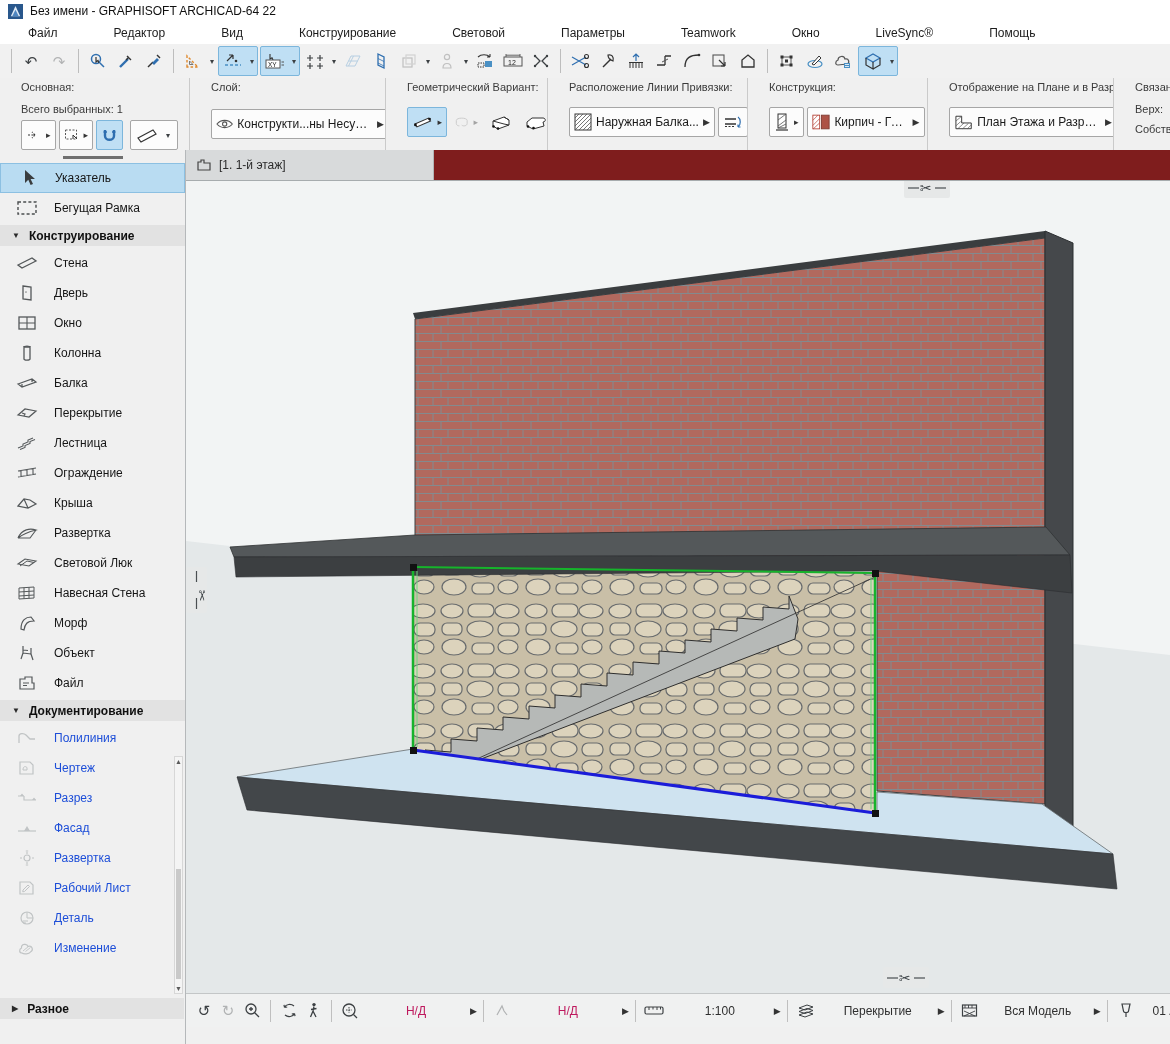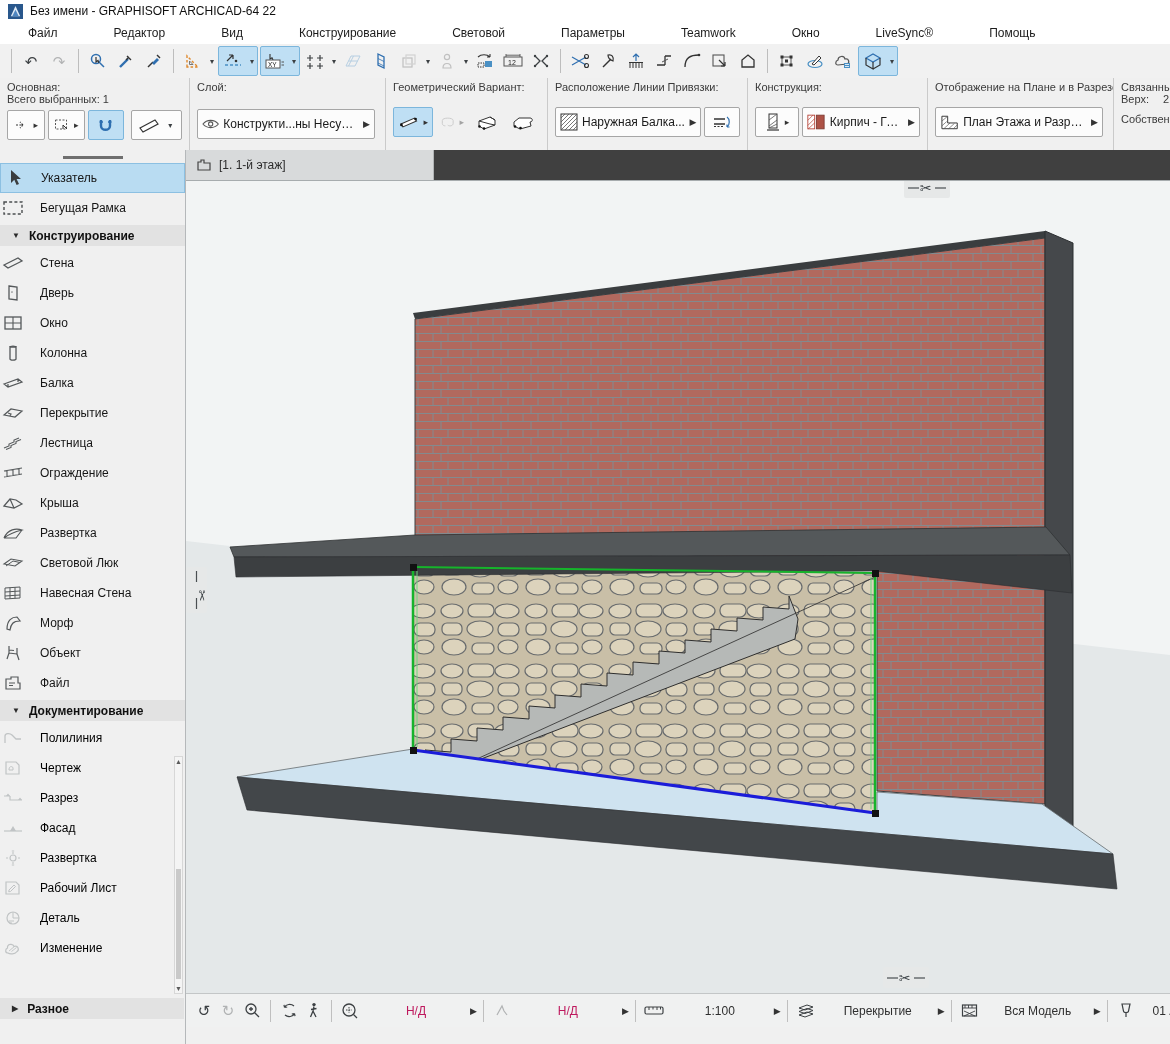--- a/index.html
+++ b/index.html
@@ -13,47 +13,47 @@
   
   .toolbar{position:absolute;top:44px;left:0;right:0;height:34px;background:#f1f1f1;border-bottom:1px solid #dadada;display:flex;align-items:center;padding-left:6px}
   .tsep{width:1px;height:24px;background:#bdbdbd;margin:0 5px;flex:none}
   .tbtn{height:26px;min-width:24px;padding:0 2px;display:flex;align-items:center;justify-content:center;color:#3c4043;flex:none;border-radius:2px}
   .tbtn.dis{opacity:.35}
   .darr{font-size:8px;color:#3c4043;padding:0 3px;flex:none}
   .hlgrp{display:flex;align-items:center;height:28px;background:#bfdff4;border:1px solid #7cb6dc;border-radius:2px;margin:0 1px;flex:none}
   .uch{font-size:15px;line-height:1}
   
   .inforow{position:absolute;top:78px;left:0;right:0;height:72px;background:#f0f0f0;border-bottom:1px solid #c2c2c2;display:flex}
-  .panel{position:relative;height:100%;border-right:1px solid #cacaca;padding:3px 7px 0;box-sizing:border-box;flex:none;overflow:hidden}
+  .panel{position:relative;height:100%;border-right:1px solid #cacaca;padding:3px 21px 0;box-sizing:border-box;flex:none;overflow:hidden}
   .plabel{font-size:11px;color:#3a3a3a;white-space:nowrap}
-  .psub{font-size:11px;color:#3a3a3a;margin-top:0;white-space:nowrap}
+  .psub{font-size:11px;color:#3a3a3a;margin-top:10px;white-space:nowrap}
   .prow{display:flex;align-items:center;margin-top:5px;gap:3px}
   .ibtn{display:flex;align-items:center;justify-content:center;height:30px;border:1px solid #a6a6a6;background:#fcfcfc;border-radius:2px;box-sizing:border-box;font-size:12px;color:#1a1a1a;padding:0 4px;gap:4px;white-space:nowrap}
   .ibtn.flat{border-color:transparent;background:transparent}
   .ibtn.hl{background:#bfdff4;border-color:#7cb6dc}
   .ibtn.dis{opacity:.4}
   .rarr{font-size:9px;color:#333}
   
   .work{position:absolute;top:150px;left:0;right:0;bottom:0;background:#f0f0f0}
   
   .toolbox{position:absolute;top:0;left:0;width:186px;bottom:0;background:#f0f0f0;border-right:1px solid #b5b8ba;box-sizing:border-box}
   .tbhandle{height:3px;width:60px;background:#6f6f6f;margin:6px auto 4px}
-  .titem{height:30px;display:flex;align-items:center;font-size:12px;color:#161616;gap:14px;box-sizing:border-box}
+  .titem{height:30px;display:flex;align-items:center;padding-left:14px;font-size:12px;color:#161616;gap:14px;box-sizing:border-box}
   .titem.sel{background:#b9dcf2;border:1px solid #8cc0e2}
   .titem .ticon{width:26px;display:flex;justify-content:center;flex:none}
   .thead{height:21px;background:#e2e2e2;display:flex;align-items:center;font-size:12px;font-weight:bold;color:#101010;padding-left:12px;gap:9px;margin:2px 0}
   .tri{font-size:8px;color:#2a2a2a}
-  .titem.dim{color:#000000}
+  .titem.dim{color:#1d4ed8}
   .titem.dim svg{opacity:.55}
   .tscroll{position:absolute;right:2px;width:9px;background:#f4f4f4;border:1px solid #d7d7d7;box-sizing:border-box}
   .tthumb{position:absolute;left:1px;right:1px;background:#c9c9c9}
   .sarr{position:absolute;left:0;right:0;font-size:7px;color:#5a5a5a;text-align:center}
   
   .canvas{position:absolute;left:186px;top:0;right:0;bottom:0}
-  .tabbar{position:absolute;top:0;left:0;right:0;height:30px;background:#404040;display:flex}
+  .tabbar{position:absolute;top:0;left:0;right:0;height:30px;background:#7f1d1d;display:flex}
   .tab{display:flex;align-items:center;gap:7px;font-size:12px;color:#2b2b2b;padding:0 10px;box-sizing:border-box}
   .tab1{width:248px;background:#d8dadb;border-right:1px solid #b2b5b6}
   .tab2{width:272px;background:#fdfdfd;border:1px solid #9aa0a2;border-bottom:none}
   .tabclose{margin-left:auto;font-size:13px;color:#444;padding:0 2px}
   .scene{position:absolute;top:30px;left:0;width:984px;height:813px;border-top:1px solid #a7acae}
   
   .statusbar{position:absolute;left:0;right:0;top:843px;height:33px;background:#f0f1f1;border-top:1px solid #c3c6c7;display:flex;align-items:center;padding-left:6px;font-size:12px;color:#2f2f2f}
   .ssep{width:1px;height:22px;background:#bfbfbf;margin:0 6px;flex:none}
   .sbtn{height:24px;min-width:24px;display:flex;align-items:center;justify-content:center;flex:none;color:#3c4043}
   .sbtn.dis{opacity:.35}

